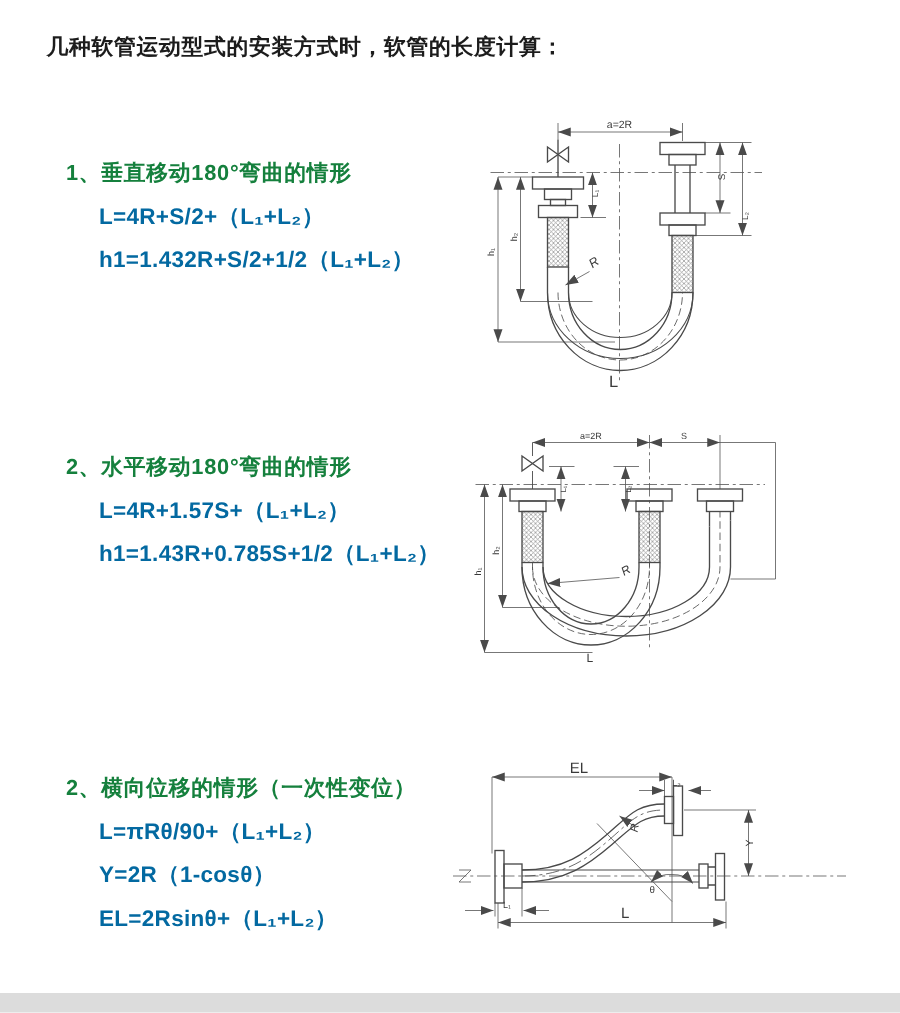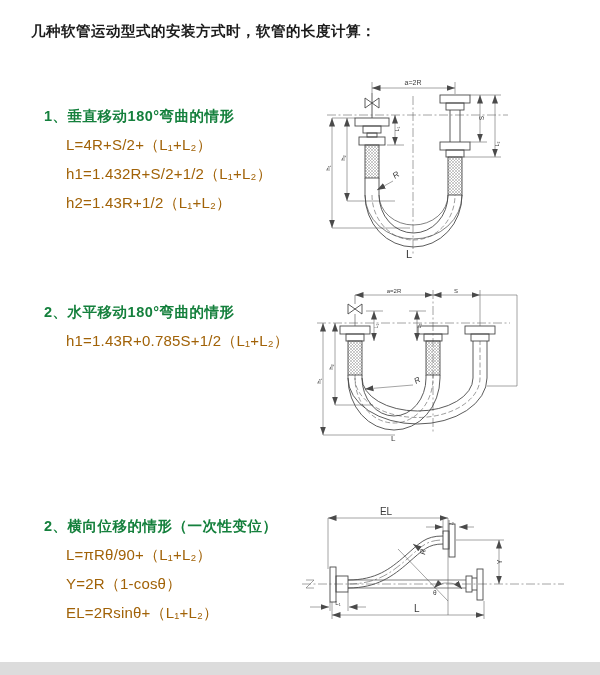--- a/index.html
+++ b/index.html
@@ -8,44 +8,44 @@
     font-family:"Liberation Sans","DejaVu Sans",sans-serif;
     color:#222;overflow:hidden;
   }
   .doc-title{
     position:absolute;left:31px;top:22px;
     font-size:14.5px;font-weight:bold;color:#1c1c1c;letter-spacing:0.5px;text-align:right;
   }
   .sec{position:absolute;left:44px;width:270px;}
   .sec-heading{font-size:14.5px;font-weight:bold;color:#15803d;line-height:20px;letter-spacing:0.5px;}
   .formulas{margin-top:4px;padding-left:22px;}
-  .formula{margin-top:9px;line-height:20px;font-size:15px;color:#a16207;letter-spacing:0.2px;}
+  .formula{margin-top:9px;line-height:20px;font-size:15px;color:#0369a1;letter-spacing:0.2px;font-weight:bold;}
   .fig{position:absolute;}
   .fig svg{display:block;}
   .band{position:absolute;left:0;bottom:0;width:600px;height:13px;background:#dcdcdc;}
   svg text{font-family:"Liberation Sans","DejaVu Sans",sans-serif;fill:#3a3a3a;}
   .it{font-style:italic;}
 </style>
 </head>
 <body>
 
 <div class="doc-title">几种软管运动型式的安装方式时，软管的长度计算：</div>
 
 <div class="sec" style="top:106px">
   <div class="sec-heading">1、垂直移动180°弯曲的情形</div>
   <div class="formulas">
     <div class="formula">L=4R+S/2+（L₁+L₂）</div>
     <div class="formula">h1=1.432R+S/2+1/2（L₁+L₂）</div>
-    <div class="formula">h2=1.43R+1/2（L₁+L₂）</div>
   </div>
 </div>
 
 <div class="sec" style="top:302px">
   <div class="sec-heading">2、水平移动180°弯曲的情形</div>
   <div class="formulas">
+    <div class="formula">L=4R+1.57S+（L₁+L₂）</div>
     <div class="formula">h1=1.43R+0.785S+1/2（L₁+L₂）</div>
   </div>
 </div>
 
 <div class="sec" style="top:516px">
   <div class="sec-heading">2、横向位移的情形（一次性变位）</div>
   <div class="formulas">
     <div class="formula">L=πRθ/90+（L₁+L₂）</div>
     <div class="formula">Y=2R（1-cosθ）</div>
     <div class="formula">EL=2Rsinθ+（L₁+L₂）</div>

